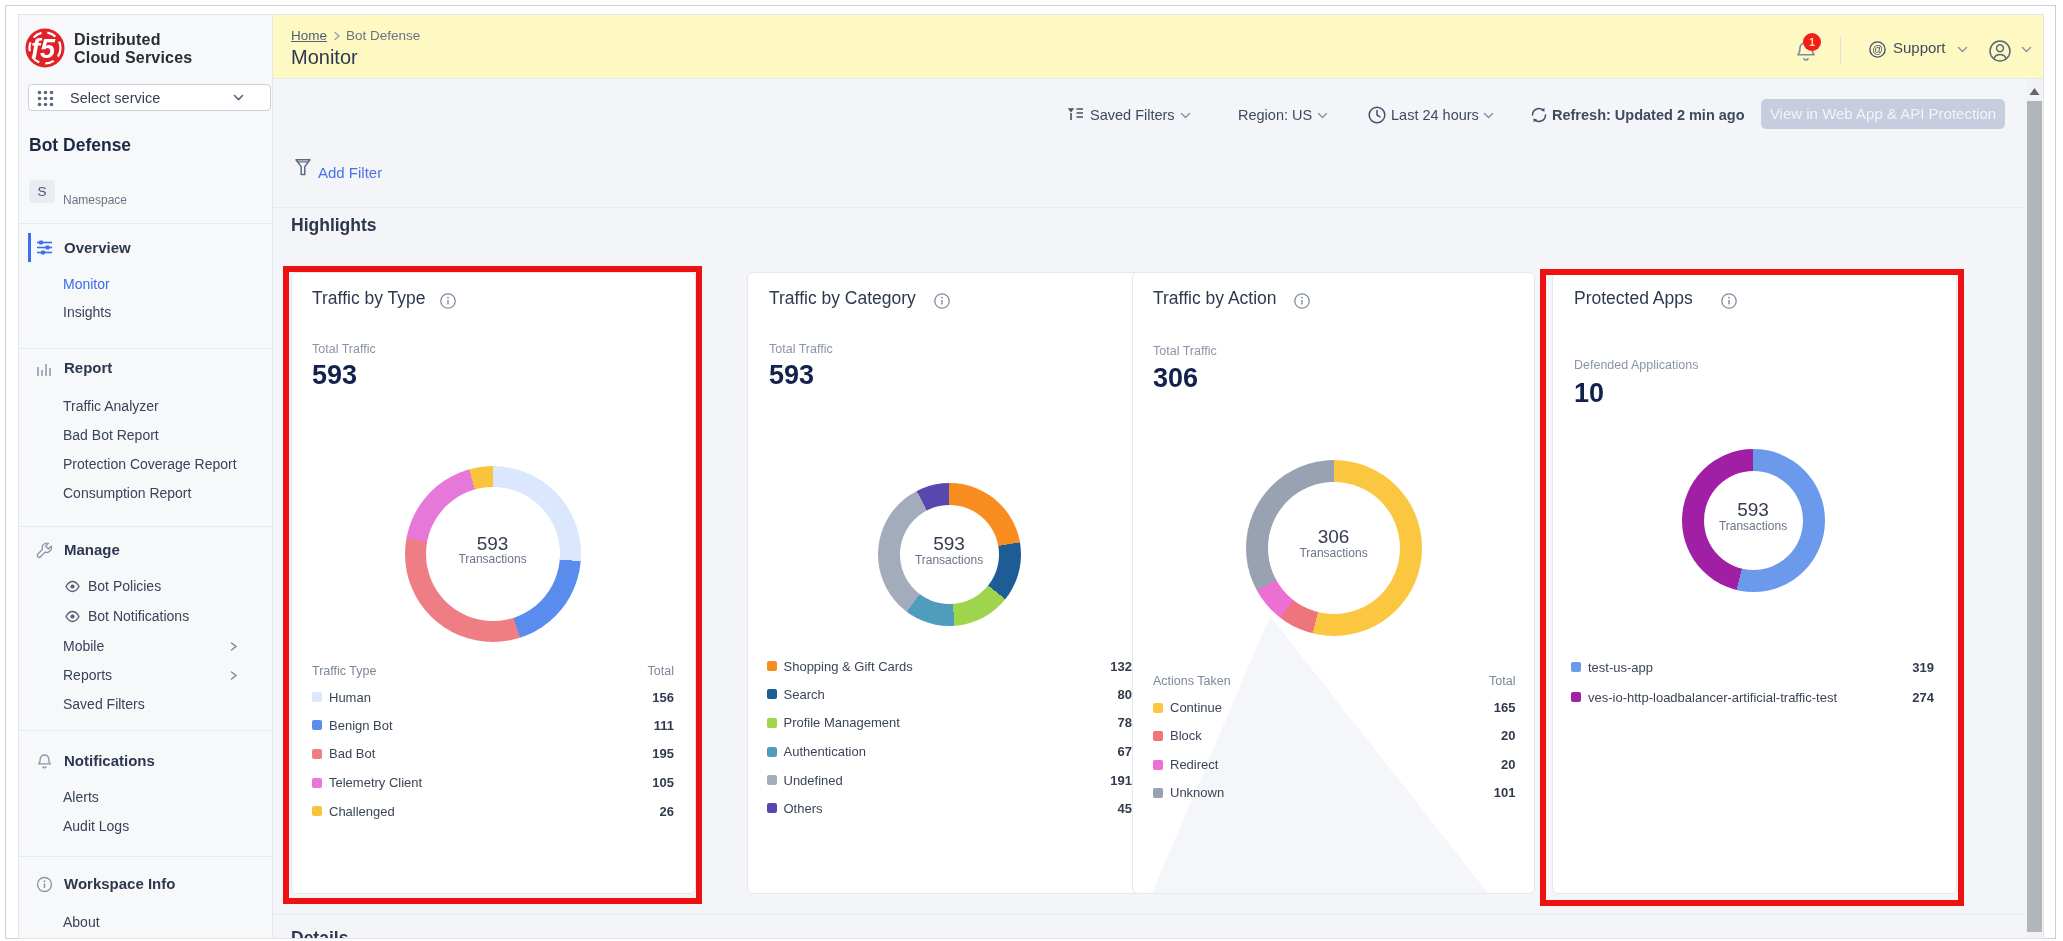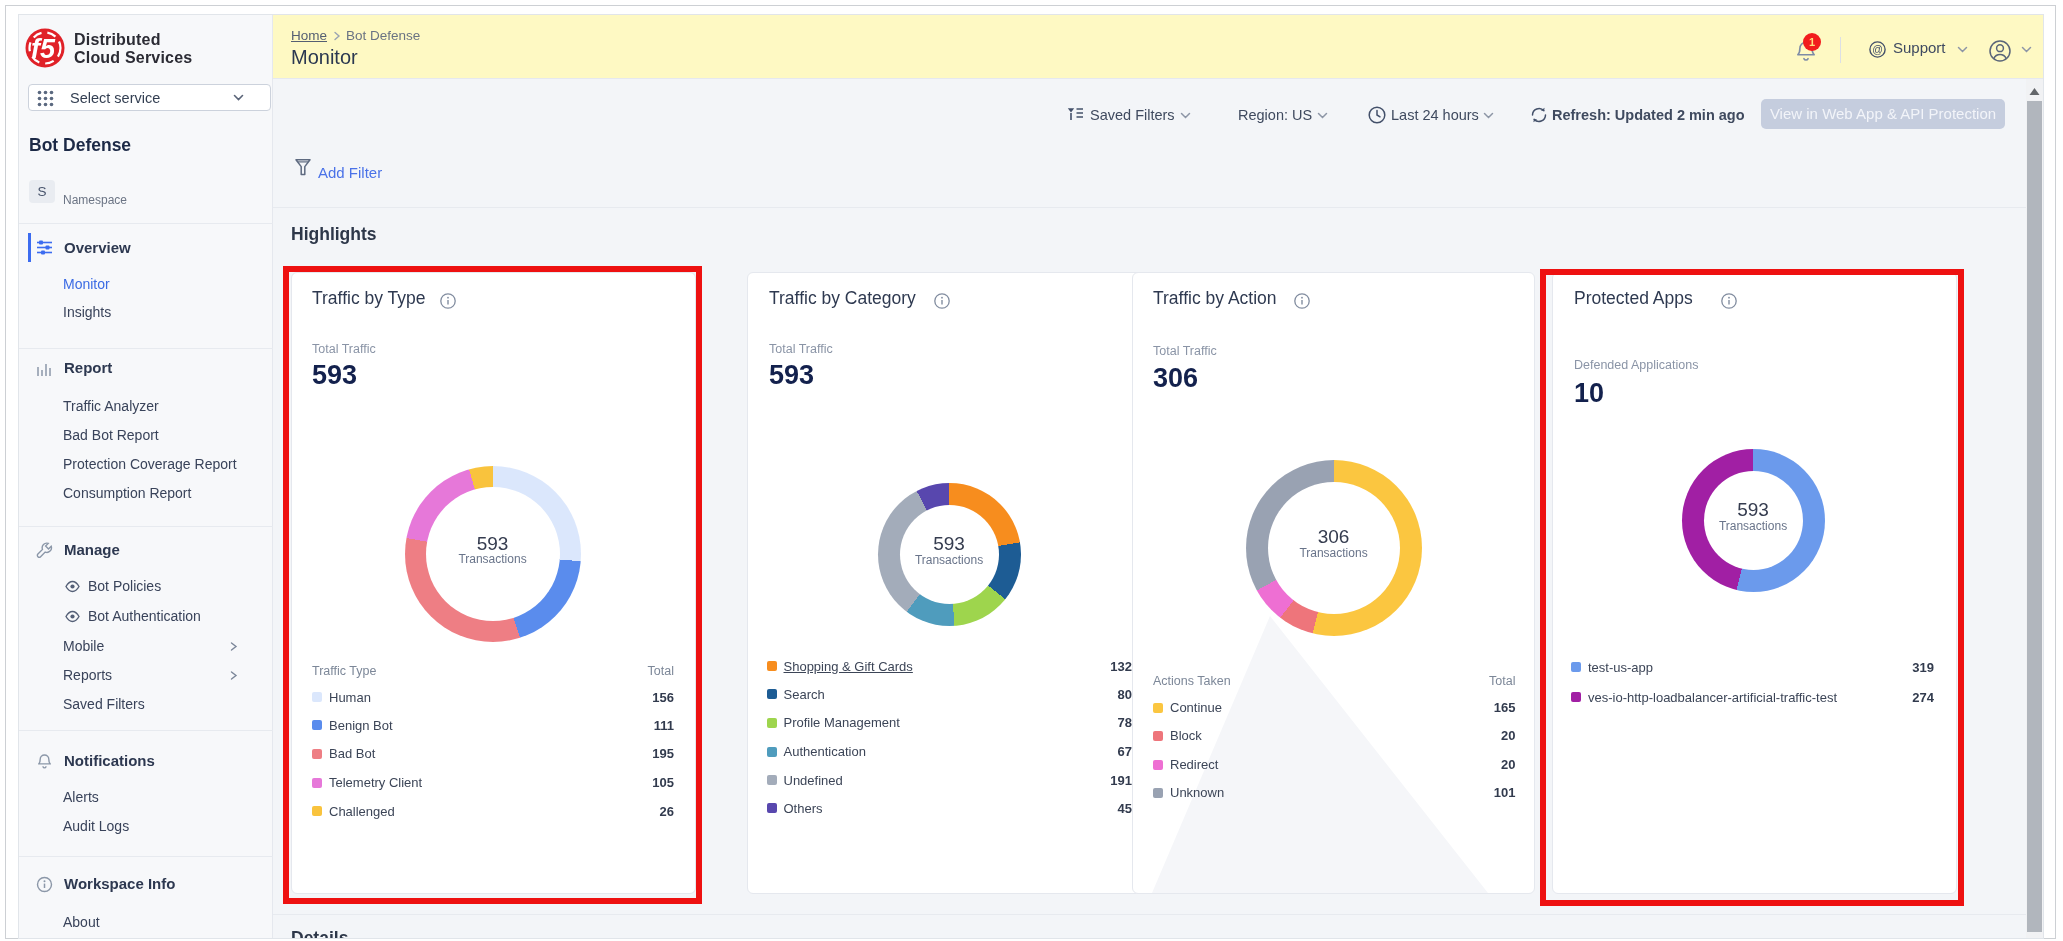--- a/index.html
+++ b/index.html
@@ -146,21 +146,21 @@
     <div class="navhead" style="top:526px;">Manage</div>
     <svg class="abs" style="left:46px; top:564px;" width="15" height="15" viewBox="0 0 15 15">
       <path d="M1 7.5 C3 4 5 2.5 7.5 2.5 C10 2.5 12 4 14 7.5 C12 11 10 12.5 7.5 12.5 C5 12.5 3 11 1 7.5 Z" fill="none" stroke="#556077" stroke-width="1.4"></path>
       <circle cx="7.5" cy="7.5" r="2.1" fill="#556077"></circle>
     </svg>
     <div class="navitem" style="left:69px; top:563px;">Bot Policies</div>
     <svg class="abs" style="left:46px; top:594px;" width="15" height="15" viewBox="0 0 15 15">
       <path d="M1 7.5 C3 4 5 2.5 7.5 2.5 C10 2.5 12 4 14 7.5 C12 11 10 12.5 7.5 12.5 C5 12.5 3 11 1 7.5 Z" fill="none" stroke="#556077" stroke-width="1.4"></path>
       <circle cx="7.5" cy="7.5" r="2.1" fill="#556077"></circle>
     </svg>
-    <div class="navitem" style="left:69px; top:593px;">Bot Authentication</div>
+    <div class="navitem" style="left:69px; top:593px;">Bot Notifications</div>
     <div class="navitem" style="top:623px;">Mobile</div>
     <svg class="chev-r" style="top:627px;" viewBox="0 0 9 9">
           <path d="M2.5 1 L7 4.5 L2.5 8" fill="none" stroke="#7b8699" stroke-width="1.4" stroke-linecap="round"></path>
         </svg>
     <div class="navitem" style="top:652px;">Reports</div>
     <svg class="chev-r" style="top:656px;" viewBox="0 0 9 9">
           <path d="M2.5 1 L7 4.5 L2.5 8" fill="none" stroke="#7b8699" stroke-width="1.4" stroke-linecap="round"></path>
         </svg>
     <div class="navitem" style="top:681px;">Saved Filters</div>
     <div class="sdiv" style="top:715px;"></div>
@@ -215,21 +215,21 @@
   </svg>
   <div class="abs" style="left:1533px; top:92px; font-size:14.5px; font-weight:bold; color:#3f4a5f;">Refresh: Updated 2 min ago</div>
   <div class="abs" style="left:1742px; top:84px; width:244px; height:30px; background:#c5cdde; border-radius:5px; color:#f2f4f9; font-size:15px; text-align:center; line-height:30px;">View in Web App &amp; API Protection</div>
 
   <svg class="abs" style="left:276px; top:143px;" width="16" height="19" viewBox="0 0 16 19">
     <path d="M1 1.8 L15 1.8 L9.8 8.6 L9.8 16.5 L6.2 16.5 L6.2 8.6 Z" fill="none" stroke="#5e6a80" stroke-width="1.5" stroke-linejoin="round"></path>
     <line x1="3" y1="3.9" x2="13" y2="3.9" stroke="#5e6a80" stroke-width="1.2"></line>
   </svg>
   <div class="abs" style="left:299px; top:149px; font-size:15px; color:#4a72e8;">Add Filter</div>
   <div class="abs" style="left:254px; top:192px; width:1753px; height:1px; background:#e7eaef;"></div>
-  <div class="abs" style="left:272px; top:209px; font-size:17.5px; font-weight:bold; color:#2d3749;">Highlights</div>
+  <div class="abs" style="left:272px; top:200px; font-size:17.5px; font-weight:bold; color:#2d3749;">Highlights</div>
 
   <div class="abs" style="left:254px; top:899px; width:1753px; height:1px; background:#e7eaef;"></div>
   <div class="abs" style="left:272px; top:913px; font-size:17.5px; font-weight:bold; color:#2d3749;">Details</div>
 
   <div class="card" style="left:272px; width:405px;" id="card1">
     <div class="ctitle">Traffic by Type</div>
     <svg class="abs" style="left:148px; top:20px;" width="16" height="16" viewBox="0 0 16 16">
           <circle cx="8" cy="8" r="7.2" fill="none" stroke="#828da0" stroke-width="1.3"></circle>
           <circle cx="8" cy="4.7" r="0.9" fill="#828da0"></circle>
           <line x1="8" y1="7" x2="8" y2="11.5" stroke="#828da0" stroke-width="1.4"></line>
@@ -267,21 +267,21 @@
           <line x1="8" y1="7" x2="8" y2="11.5" stroke="#828da0" stroke-width="1.4"></line>
         </svg>
     <div class="clabel" style="left:21px; top:68.5px;">Total Traffic</div>
     <div class="cbig" style="left:21px; top:87px;">593</div>
     <div class="donut" style="left:129.5px; top:210px; width:143px; height:143px; background:conic-gradient(#f78d1e 0 22.26%, #1d5c94 0 35.75%, #9ed54d 0 48.90%, #4f9cbd 0 60.20%, #a3acba 0 92.41%, #5847ae 0 100%);">
       <div class="dhole" style="left:22px; top:22px; width:99px; height:99px;"></div>
       <div class="dtxt1" style="top:50px;">593</div>
       <div class="dtxt2" style="top:69.5px;">Transactions</div>
     </div>
     <div class="lgsq" style="left:19px; top:388px; background:#f78d1e;"></div>
-        <div class="lgrow" style="left:35.5px; top:385.5px;text-decoration:underline;">Shopping &amp; Gift Cards</div>
+        <div class="lgrow" style="left:35.5px; top:385.5px;">Shopping &amp; Gift Cards</div>
         <div class="lgval" style="top:385.5px; right:19px;">132</div>
     <div class="lgsq" style="left:19px; top:416px; background:#1d5c94;"></div>
         <div class="lgrow" style="left:35.5px; top:413.5px;">Search</div>
         <div class="lgval" style="top:413.5px; right:19px;">80</div>
     <div class="lgsq" style="left:19px; top:444.5px; background:#9ed54d;"></div>
         <div class="lgrow" style="left:35.5px; top:442px;">Profile Management</div>
         <div class="lgval" style="top:442px; right:19px;">78</div>
     <div class="lgsq" style="left:19px; top:473.5px; background:#4f9cbd;"></div>
         <div class="lgrow" style="left:35.5px; top:471px;">Authentication</div>
         <div class="lgval" style="top:471px; right:19px;">67</div>

